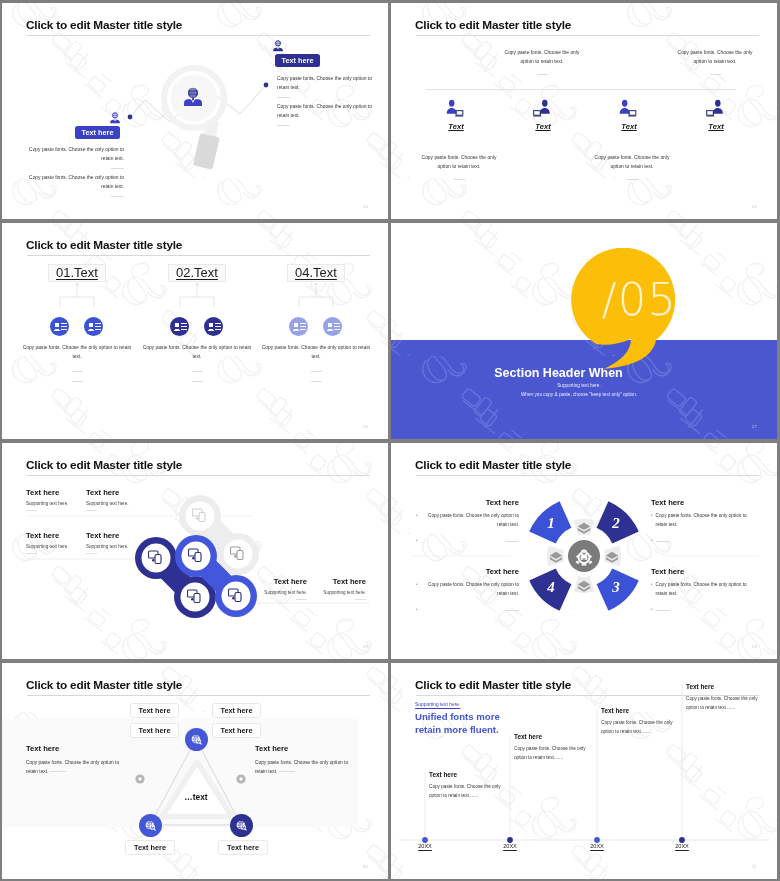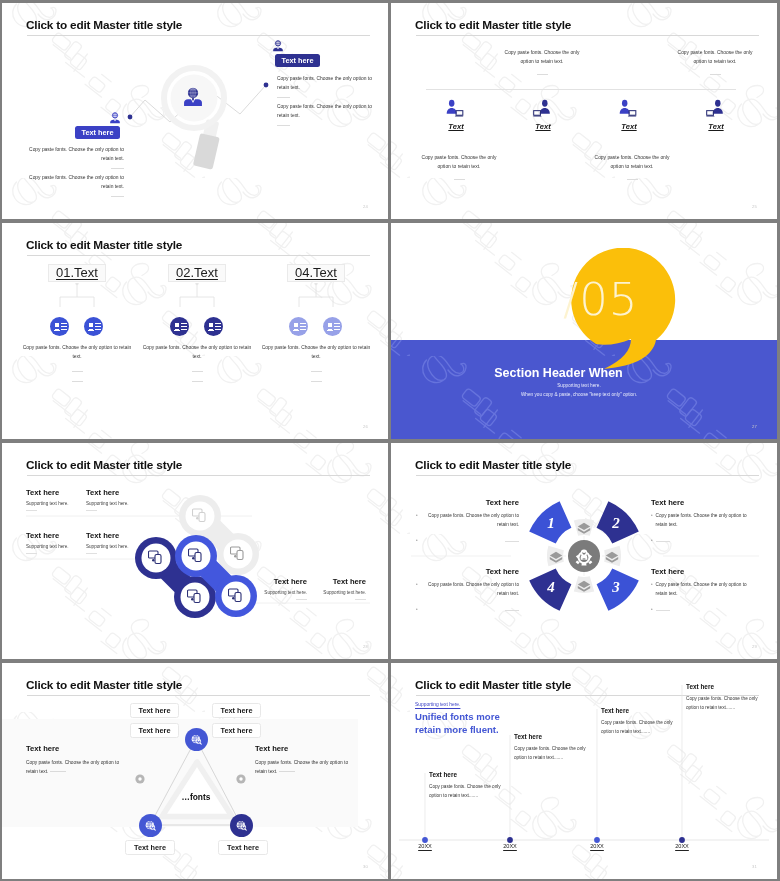--- a/index.html
+++ b/index.html
@@ -50,21 +50,21 @@
                 radial-gradient(circle at 50% 125%, #fff 0 4px, transparent 4.1px);}
   .s3ic::after{content:"";position:absolute;left:10.5px;top:6px;width:6px;height:7px;
      background:linear-gradient(#fff 0 1.4px, transparent 1.4px 2.8px, #fff 2.8px 4.2px, transparent 4.2px 5.6px, #fff 5.6px 7px);}
   .s3body{position:absolute;left:-26px;top:79px;width:110px;font-size:4.9px;color:#333;
           line-height:1.9;text-align:center;}
   .s3body .cdash{margin-top:9px;}
 
   
   .s4blue{position:absolute;left:0;top:117px;width:386px;height:99px;background:#4a57cf;}
   .s4bub{position:absolute;left:169px;top:25px;}
-  .s4num{position:absolute;left:172px;top:25px;width:104px;text-align:left;
+  .s4num{position:absolute;left:182px;top:25px;width:104px;text-align:right;
      line-height:104px;font-size:45px;color:#fdf3d0;font-family:"DejaVu Sans",sans-serif;
      font-weight:300;letter-spacing:1px;}
   .s4hdr{position:absolute;left:0;top:143px;width:335px;text-align:center;font-size:12.5px;
      font-weight:bold;color:#fff;}
   .s4sub{position:absolute;left:0;top:160px;width:376px;text-align:center;font-size:4.7px;color:#e9ecfb;}
   .s4sub2{position:absolute;left:0;top:169px;width:376px;text-align:center;font-size:4.7px;color:#e9ecfb;}
 
   
   .s5rules,.s5chain{position:absolute;left:0;top:0;}
   .s5t{position:absolute;width:56px;}
@@ -682,21 +682,21 @@
 
   <svg class="s7fig" width="386" height="216" viewBox="0 0 386 216">
     <path d="M195 99 L160 153.5 L230 153.5 Z" fill="#fff" stroke="#f0f0f0" stroke-width="5.5" stroke-linejoin="round"></path>
     <path d="M194 76 L148 162 L239 162 Z" fill="none" stroke="#b9b9b9" stroke-width="0.55"></path>
     <circle cx="138" cy="116" r="4.6" fill="#b6b6b6"></circle>
     <circle cx="138" cy="116" r="1.7" fill="#fff"></circle>
     <circle cx="239" cy="116" r="4.6" fill="#b6b6b6"></circle>
     <circle cx="239" cy="116" r="1.7" fill="#fff"></circle>
   </svg>
 
-  <div class="s7txt">…fonts</div>
+  <div class="s7txt">…text</div>
 
   <div class="s7c" style="left:183px;top:65px;background:#4457d4;">
     <svg viewBox="0 0 24 24" width="14" height="14">
       <circle cx="10" cy="10.5" r="7.2" fill="#fff"></circle>
       <g stroke="#4457d4" stroke-width="0.9" fill="none">
         <ellipse cx="10" cy="10.5" rx="3.1" ry="7.2"></ellipse>
         <line x1="2.8" y1="10.5" x2="17.2" y2="10.5"></line>
         <line x1="4.6" y1="6.4" x2="15.4" y2="6.4"></line>
         <line x1="4.6" y1="14.6" x2="15.4" y2="14.6"></line>
         <line x1="10" y1="3.3" x2="10" y2="17.7"></line>

